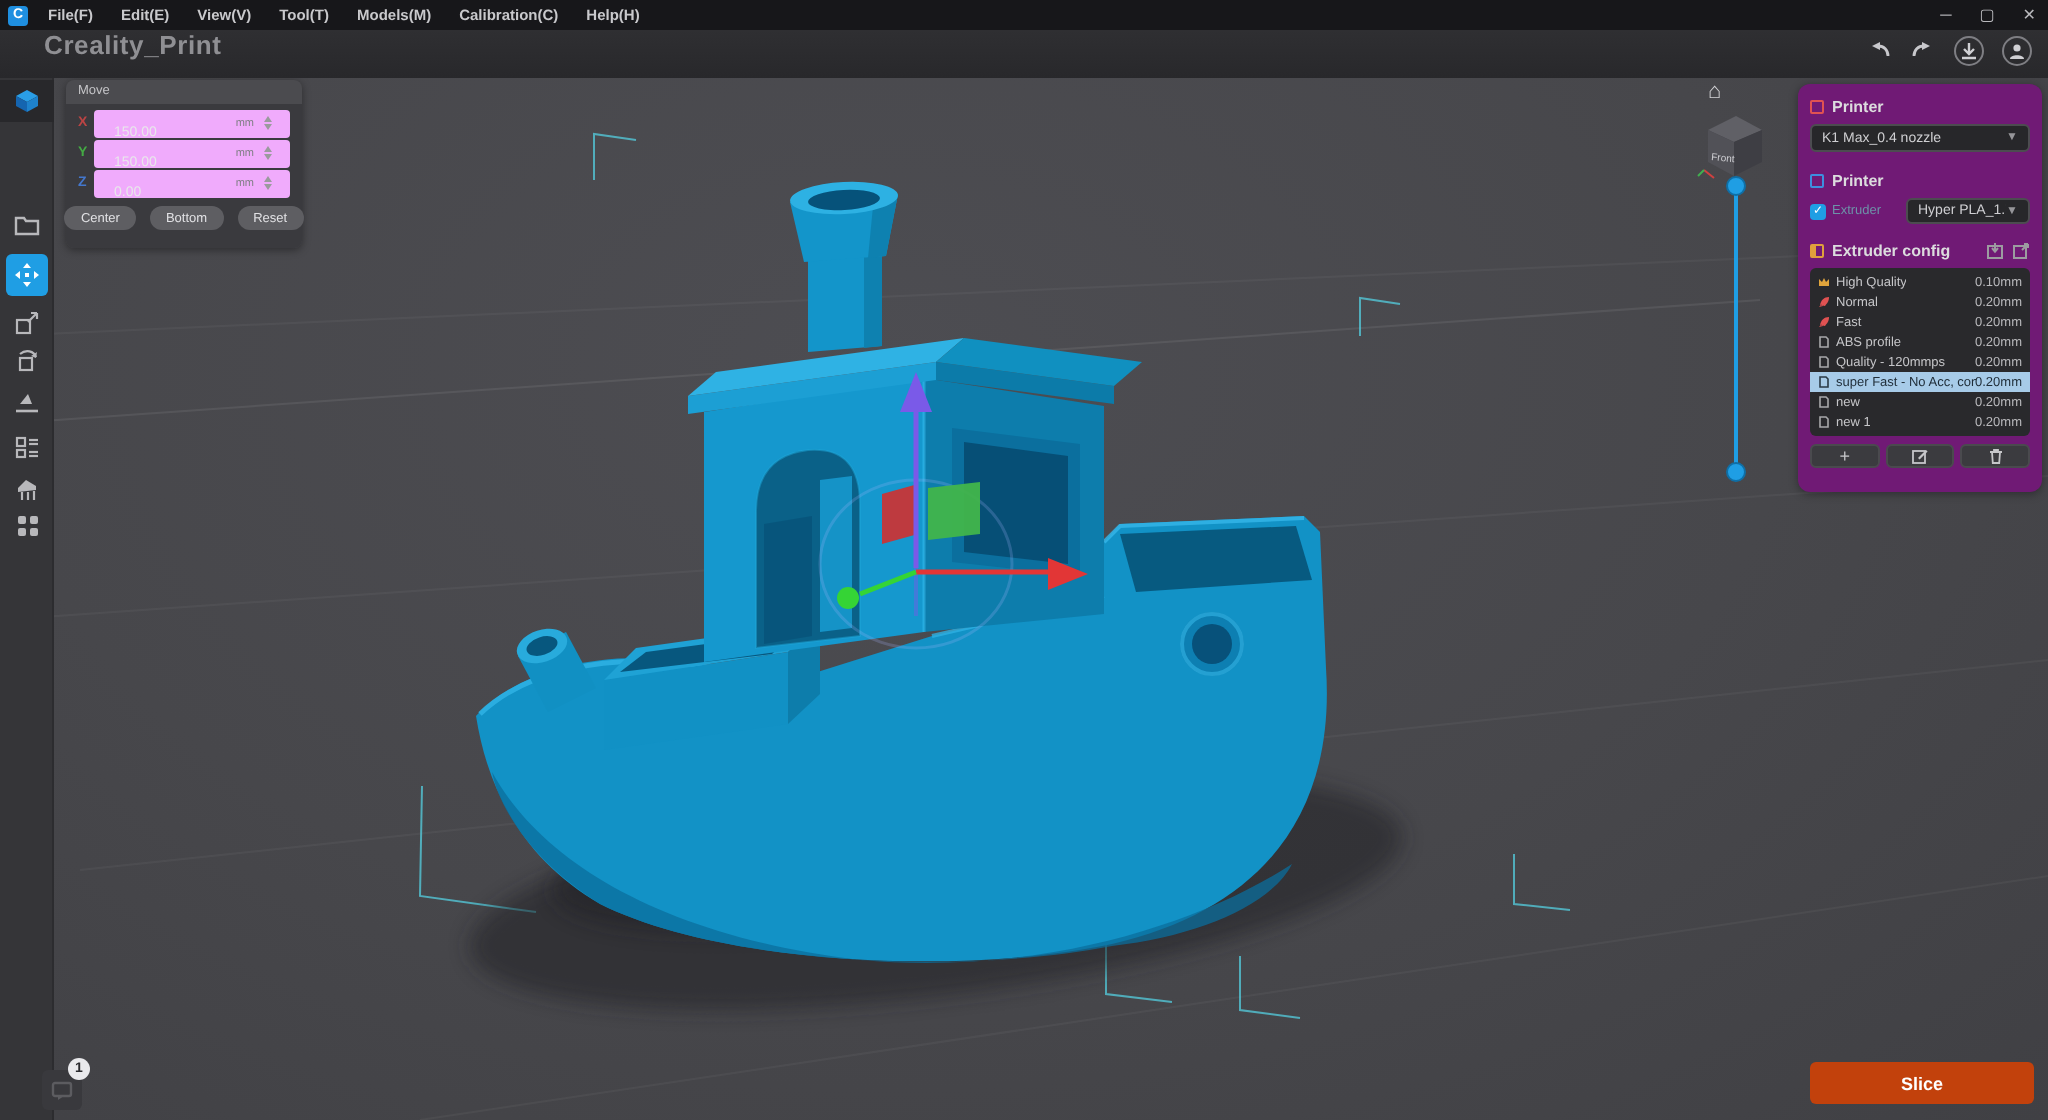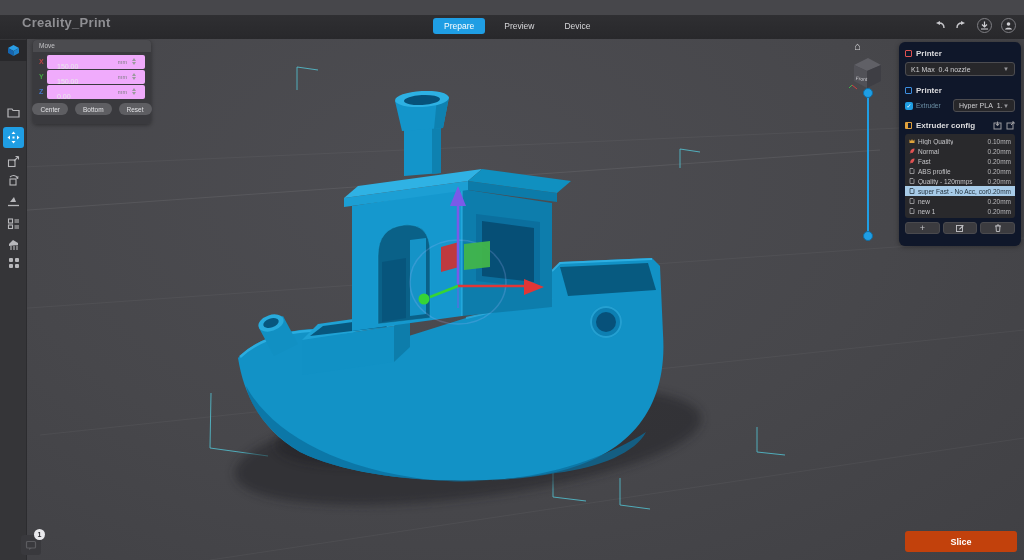--- a/index.html
+++ b/index.html
@@ -58,21 +58,21 @@
 
   
   .home-ic { position:absolute; left:854px; top:40px; color:#d2d2d5; font-size:11px; z-index:25; }
   .viewcube { position:absolute; left:847px; top:53px; width:40px; height:40px; z-index:25; }
   .vslider { position:absolute; left:867px; top:93px; width:2px; height:142px; background:#1f9ee4; z-index:25; }
   .vhandle { position:absolute; left:863px; width:10px; height:10px; border-radius:50%;
     background:#1f9ee4; border:1.5px solid #0f6fa6; z-index:26; }
 
   
   .right-panel { position:absolute; left:899px; top:42px; width:122px; height:204px;
-    background:#0f172a; border-radius:6px; padding:6px; z-index:32; box-shadow:0 1px 5px rgba(0,0,0,.35); }
+    background:#701a75; border-radius:6px; padding:6px; z-index:32; box-shadow:0 1px 5px rgba(0,0,0,.35); }
   .sec-header { display:flex; align-items:center; gap:4px; height:10px; margin-bottom:4px; }
   .sec-title { font-size:8px; font-weight:600; color:#dcdcde; }
   .sq-ic { width:7px; height:7px; border-radius:1px; }
   .sq-red { border:1.6px solid #e05252; }
   .sq-blue { border:1.6px solid #3d8fe0; }
   .sq-orange { border:1.6px solid #e0a03c; border-left-width:3px; }
   .dropdown { height:14px; background:#27272a; border:1px solid #4c4c50; border-radius:3px;
     display:flex; align-items:center; padding:0 5px; }
   .dd-text { font-size:7px; color:#cfcfd2; white-space:nowrap; overflow:hidden; }
   .dd-caret { margin-left:auto; color:#96969a; font-size:6px; }
@@ -211,28 +211,40 @@
         <path d="M544,287 L524,279 L524,295 Z" fill="#e23636"></path>
       </g>
 
       <g>
         <line x1="458" y1="286" x2="430" y2="297" stroke="#35d435" stroke-width="2.5"></line>
         <circle cx="424" cy="299" r="5.5" fill="#35d435"></circle>
       </g>
     </g>
   </svg>
 
+  <div class="titlebar">
+    <div class="logo">C</div>
+    <div class="menus">
+      <span class="menu-item">File(F)</span>
+      <span class="menu-item">Edit(E)</span>
+      <span class="menu-item">View(V)</span>
+      <span class="menu-item">Tool(T)</span>
+      <span class="menu-item">Models(M)</span>
+      <span class="menu-item">Calibration(C)</span>
+      <span class="menu-item">Help(H)</span>
+    </div>
+    <div class="winctl">
+      <span>─</span>
+      <span>▢</span>
+      <span>✕</span>
+    </div>
+  </div>
 
   <div class="subheader">
     <span class="app-title">Creality_Print</span>
-    <div class="tabs">
-      <span class="tab active">Prepare</span>
-      <span class="tab">Preview</span>
-      <span class="tab">Device</span>
-    </div>
     <div class="hdr-icons">
       <svg width="13" height="13" viewBox="0 0 13 13">
         <path d="M3,4 L7,2 L7,6 Z" fill="#c8c8cc"></path>
           <path d="M6,4 C9,4 11,6 11,9" stroke="#c8c8cc" stroke-width="1.4" fill="none"></path>
       </svg>
       <svg width="13" height="13" viewBox="0 0 13 13">
         <path d="M10,4 L6,2 L6,6 Z" fill="#c8c8cc"></path>
           <path d="M7,4 C4,4 2,6 2,9" stroke="#c8c8cc" stroke-width="1.4" fill="none"></path>
       </svg>
       <span class="circle-ic">

